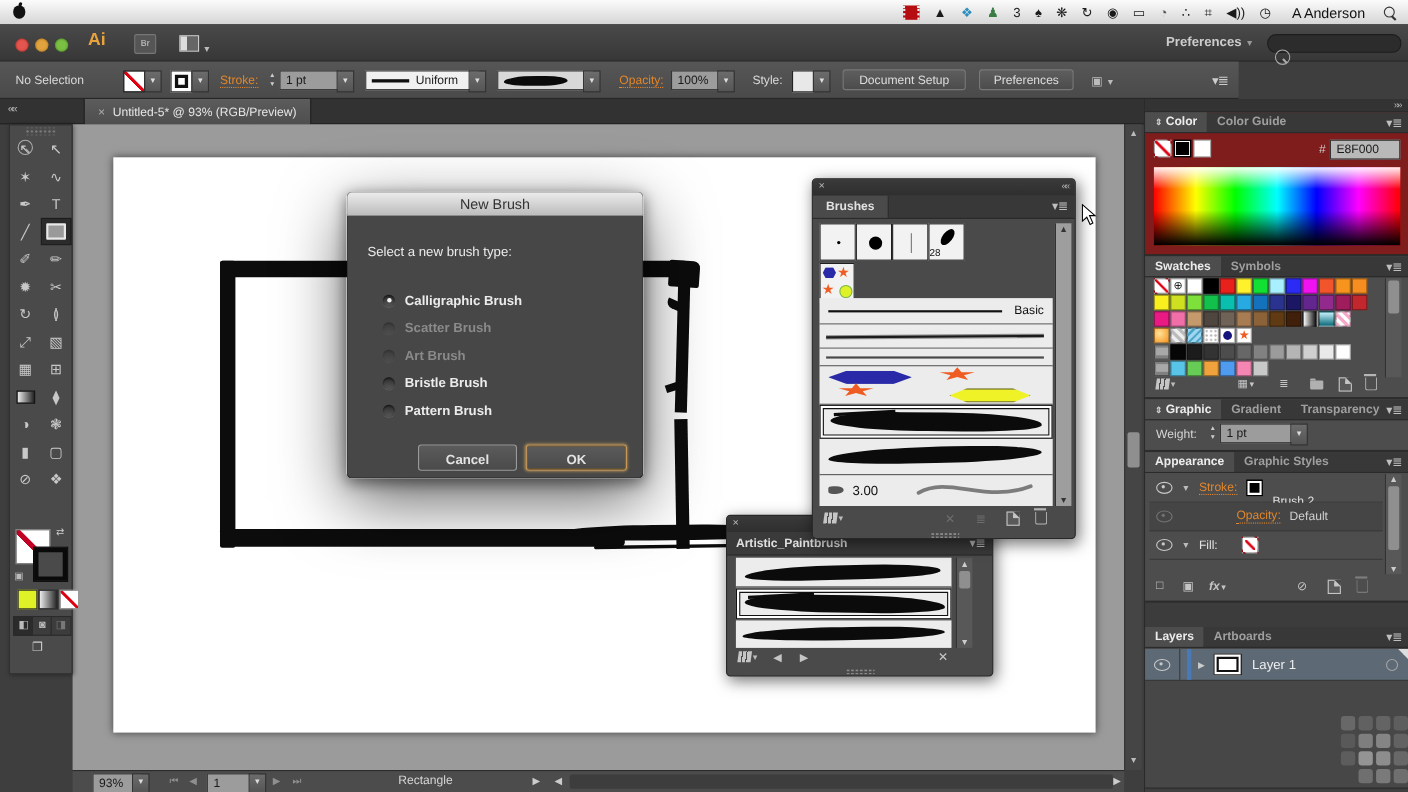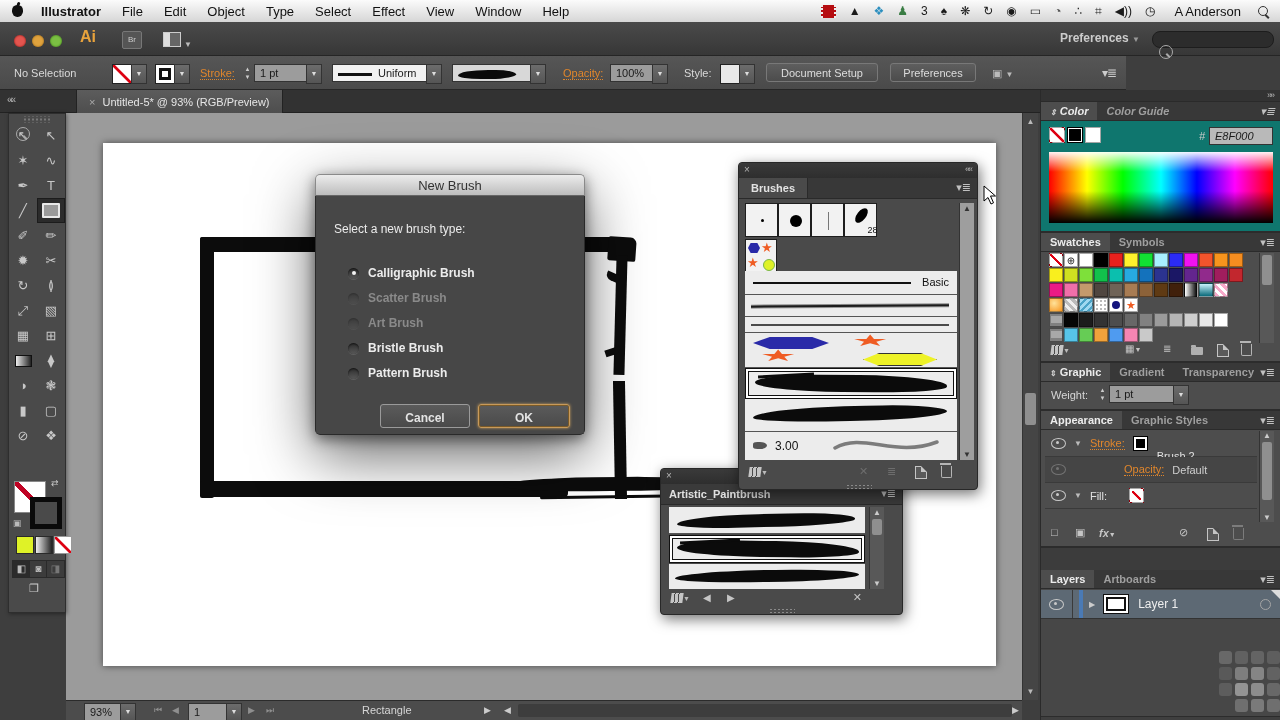--- a/index.html
+++ b/index.html
@@ -136,32 +136,20 @@
   .wm-cell{width:13px;height:13px;border-radius:3px;background:#fff;display:inline-block;margin:0 3px 3px 0;}
   .cursor-svg{position:absolute;z-index:60;}
 </style>
 </head>
 <body>
 
 <div class="app">
 
   <div class="menubar">
     <span class="apple"></span>
-    <span class="mb-items">
-        <span class="mb-item b">Illustrator</span>
-        <span class="mb-item">File</span>
-        <span class="mb-item">Edit</span>
-        <span class="mb-item">Object</span>
-        <span class="mb-item">Type</span>
-        <span class="mb-item">Select</span>
-        <span class="mb-item">Effect</span>
-        <span class="mb-item">View</span>
-        <span class="mb-item">Window</span>
-        <span class="mb-item">Help</span>
-      </span>
     <span class="mb-right">
       <span style="display:flex;align-items:center;gap:13px;">
           <span class="red-film"></span>
           <span class="status-icon" style="color: rgb(26, 26, 26);">▲</span>
           <span class="status-icon" style="color: rgb(44, 143, 191);">❖</span>
           <span class="status-icon" style="color: rgb(58, 125, 68);">♟</span>
           <span class="status-icon" style="color: rgb(26, 26, 26);">3</span>
           <span class="status-icon" style="color: rgb(26, 26, 26);">♠</span>
           <span class="status-icon" style="color: rgb(26, 26, 26);">❋</span>
           <span class="status-icon" style="color: rgb(26, 26, 26);">↻</span>
@@ -375,21 +363,21 @@
       <div style="position:absolute;left:15px;top:15px;width:3px;height:3px;border-radius:50%;background:#000;"></div>
     </div>
     <div class="bitem" style="left:39px;top:40px;width:33px;height:34px;">
       <div style="position:absolute;left:11px;top:11px;width:12px;height:12px;border-radius:50%;background:#000;"></div>
     </div>
     <div class="bitem" style="left:72px;top:40px;width:33px;height:34px;">
       <div style="position:absolute;left:16px;top:8px;width:1px;height:18px;background:#777;"></div>
     </div>
     <div class="bitem" style="left:105px;top:40px;width:33px;height:34px;">
       <div style="position:absolute;left:12px;top:3px;width:9px;height:17px;border-radius:50%;background:#000;transform:rotate(38deg);"></div>
-      <div style="position:absolute;left:12px;bottom:1px;width:100%;text-align:center;color:#111;font-size:9px;">28</div>
+      <div style="position:absolute;left:0;bottom:1px;width:100%;color:#111;font-size:9px;">28</div>
     </div>
 
     <div class="bitem" style="left:6px;top:76px;width:32px;height:36px;">
       <div class="hexa" style="left:2px;top:3px;width:12px;height:10px;background:#2a2aa8;"></div>
       <span class="starch" style="left:15px;top:1px;font-size:13px;">★</span>
       <span class="starch" style="left:1px;top:16px;font-size:13px;">★</span>
       <div style="position:absolute;left:17px;top:19px;width:10px;height:10px;border-radius:50%;background:#dff227;border:1px solid #7ab648;"></div>
     </div>
 
     <div class="brow" style="left:6px;top:108px;width:212px;height:24px;">
@@ -467,21 +455,21 @@
       <button class="dlg-btn" style="left:64px;width:90px;">Cancel</button>
       <button class="dlg-btn ok" style="left:162px;width:92px;">OK</button>
     </div>
   </div>
 
   <div class="dock">
     <div style="position:absolute;left:0;top:0;width:240px;height:12px;background:#333;border-bottom:1px solid #2a2a2a;box-sizing:border-box;">
       <span style="position:absolute;right:8px;top:0;color:#b5b5b5;font-size:9px;letter-spacing:-2px;">»»</span>
     </div>
 
-    <div class="dsec" style="top:12px;height:131px;background:#0f766e;font-style:italic;">
+    <div class="dsec" style="top:12px;height:131px;background:#7f1d1d;">
       <div class="ptabs">
         <span class="ptab active"><span class="updn">⇕</span><span>Color</span></span>
         <span class="ptab">Color Guide</span>
         <span class="pm-ic">▾≣</span>
       </div>
       <span class="sw sw-none" style="position:absolute;left:8px;top:25px;width:16px;height:16px;"></span>
       <span class="sw" style="position:absolute;left:26px;top:25px;width:16px;height:16px;background:#000;box-shadow:0 0 0 1px #fff inset;"></span>
       <span class="sw" style="position:absolute;left:44px;top:25px;width:16px;height:16px;background:#fff;"></span>
       <span style="position:absolute;left:158px;top:28px;color:#ccc;">#</span>
       <span class="valbox" style="left:168px;top:25px;width:52px;background:#b9b9b9;">E8F000</span>

